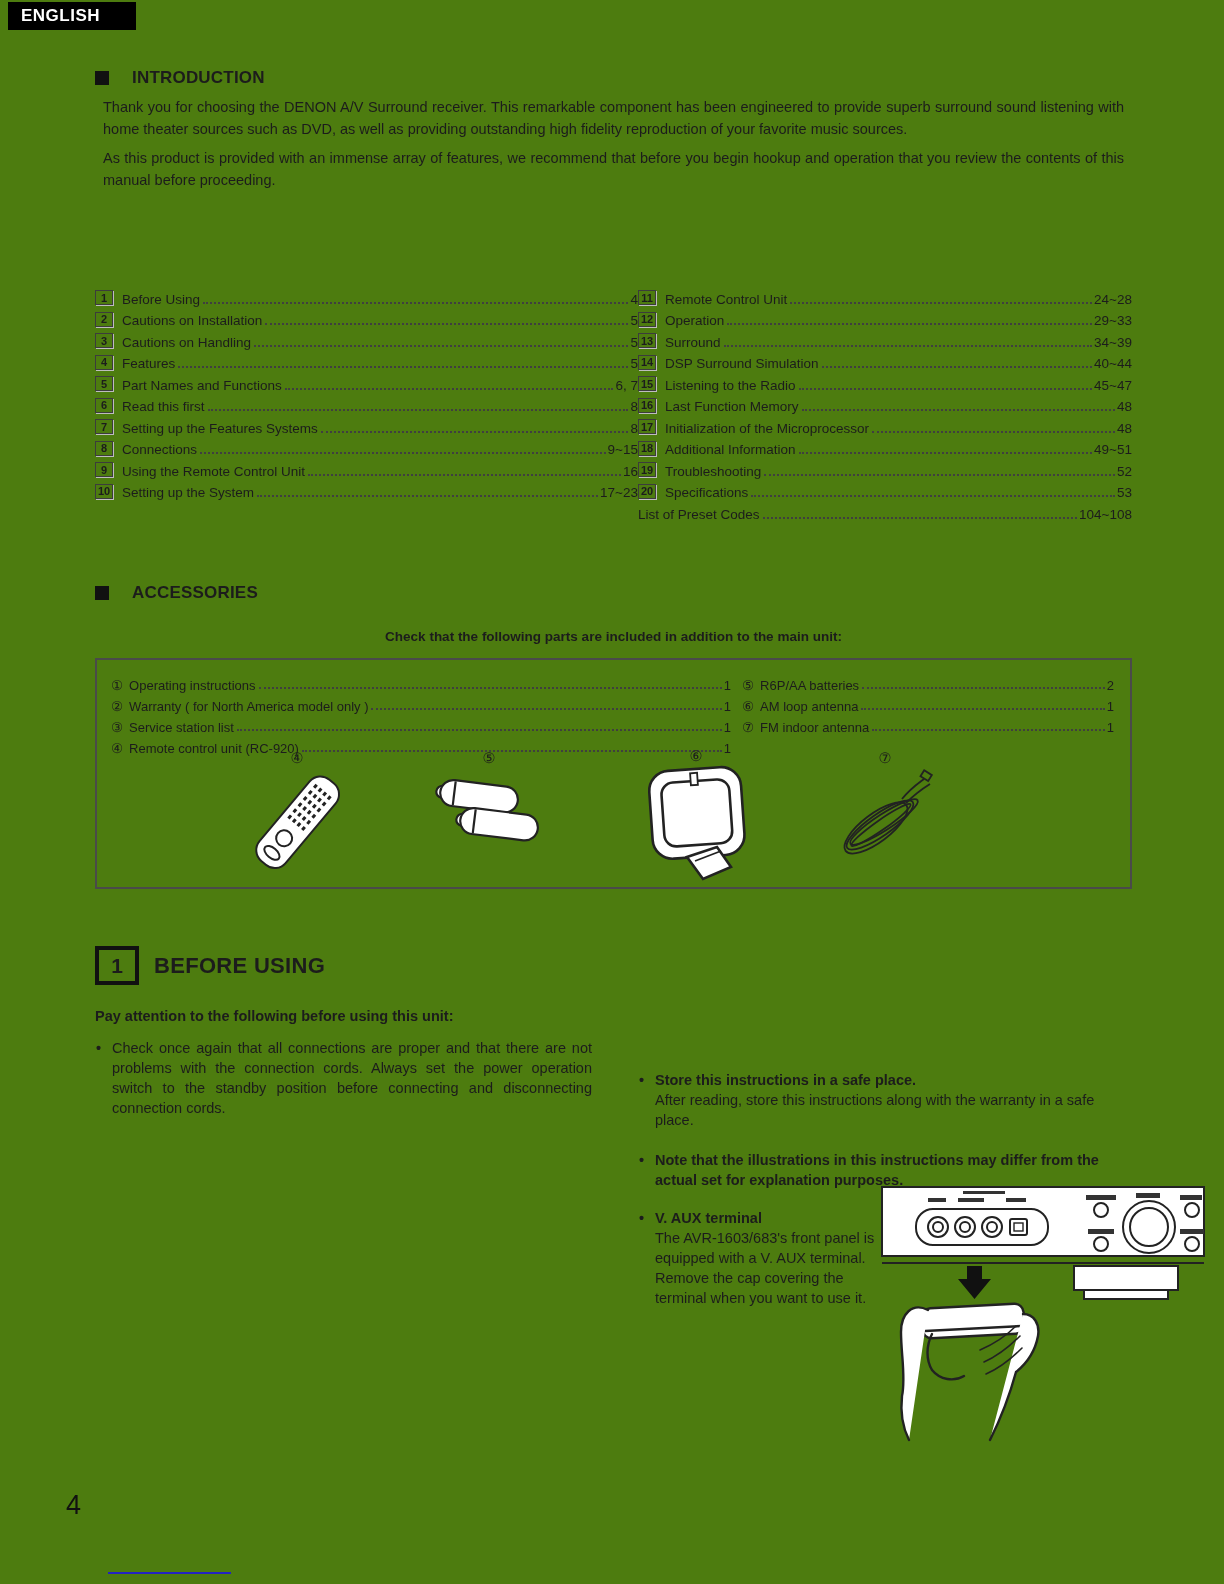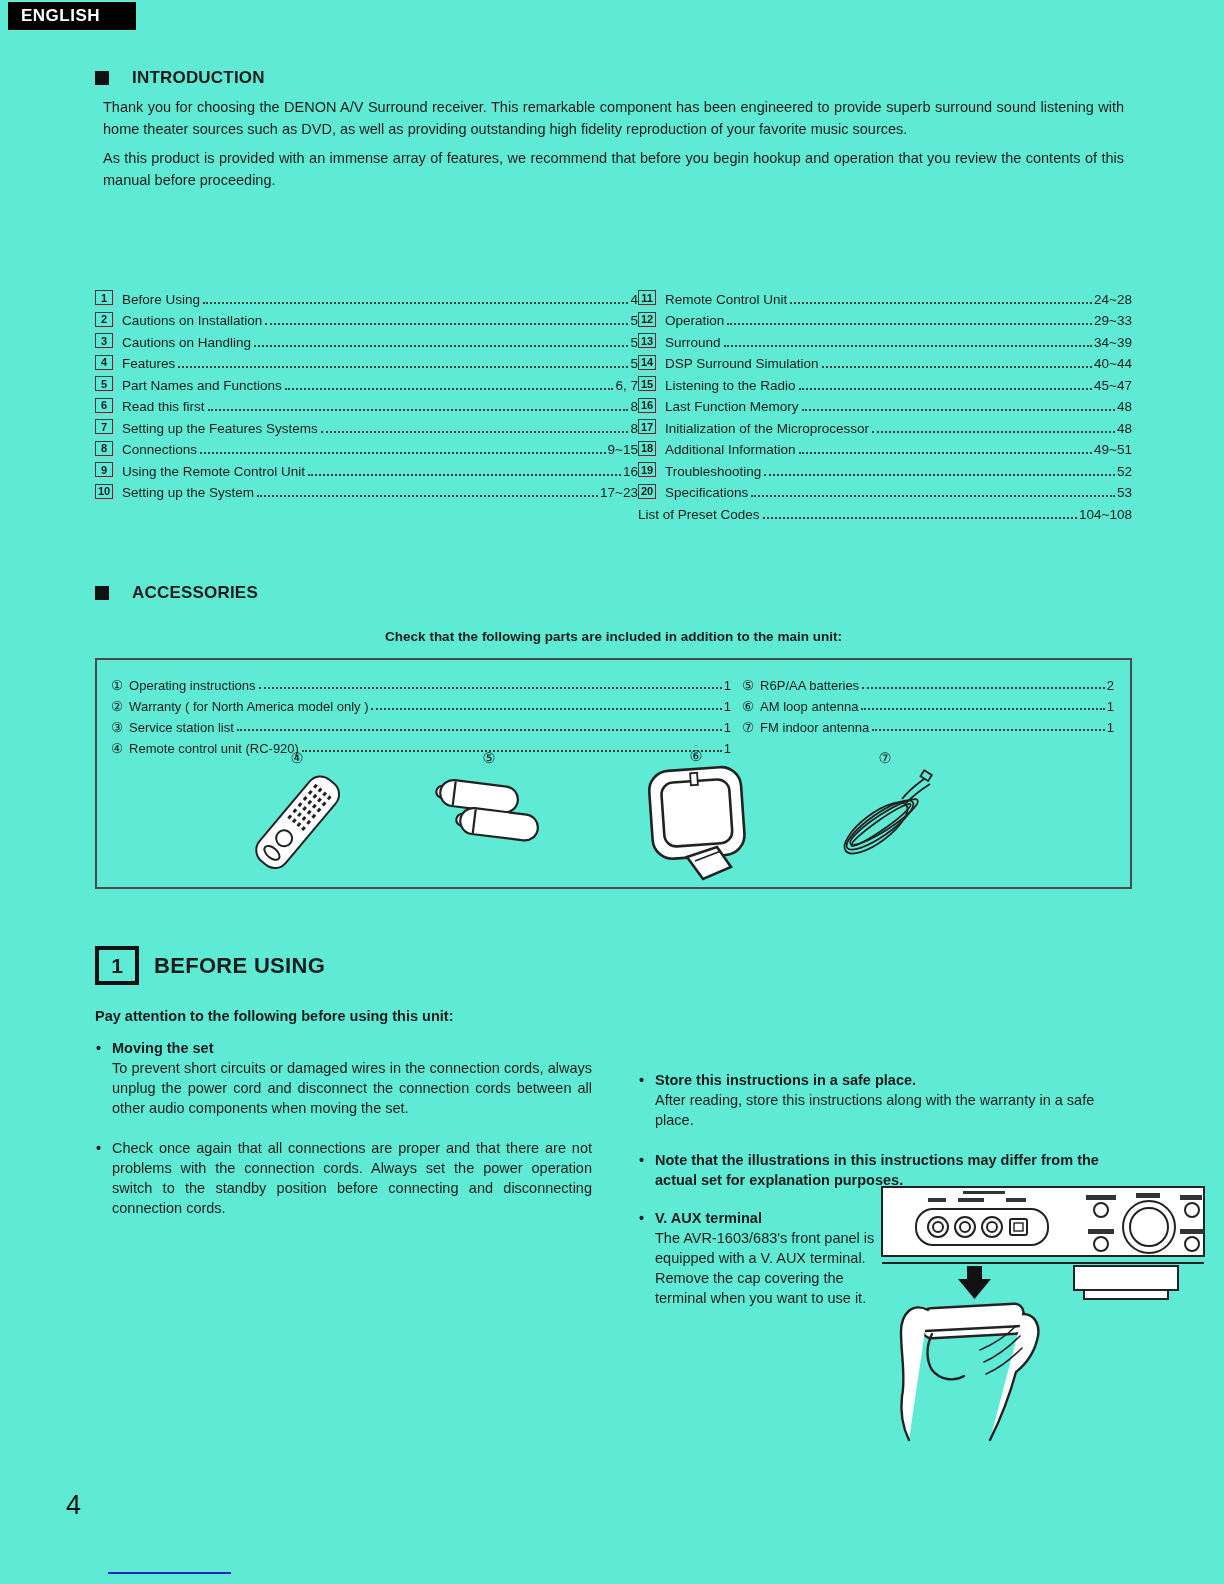--- a/index.html
+++ b/index.html
@@ -1,17 +1,17 @@
 <!DOCTYPE html>
 <html><head>
 <meta charset="utf-8">
 <style>
   html,body{margin:0;padding:0;background:#ffffff;}
   body{width:1224px;height:1584px;position:relative;font-family:"Liberation Sans",sans-serif;color:#1c1c1c;}
-  .paper{position:absolute;inset:0;background:#5eead4;overflow:hidden;}
+  .paper{position:absolute;inset:0;background:#4d7c0f;overflow:hidden;}
 
   .english-tag{position:absolute;left:8px;top:2px;width:128px;height:28px;background:#000;color:#fff;
     font-weight:bold;font-size:17px;line-height:28px;padding-left:13px;box-sizing:border-box;letter-spacing:.5px;}
 
   .sec-head{display:flex;align-items:center;gap:23px;font-size:17px;font-weight:bold;letter-spacing:.2px;}
   .sq{width:14px;height:14px;background:#111;flex:0 0 auto;}
 
   .intro{position:absolute;left:95px;top:68px;width:1037px;}
   .intro p{margin:8px;font-size:14.5px;line-height:21.5px;text-align:justify;}
   .intro p.first{margin-top:9px;}
@@ -343,24 +343,20 @@
 
   <div class="bu-head">
     <div class="bu-num">1</div>
     <div class="bu-title">BEFORE USING</div>
   </div>
 
   <div class="bu-lead">Pay attention to the following before using this unit:</div>
 
   <div class="bu-cols">
     <div class="bu-col left">
-      <div class="bullet">
-        <div class="head">Moving the set</div>
-        <div class="body">To prevent short circuits or damaged wires in the connection cords, always unplug the power cord and disconnect the connection cords between all other audio components when moving the set.</div>
-      </div>
       <div class="bullet">
         <div class="body">Check once again that all connections are proper and that there are not problems with the connection cords. Always set the power operation switch to the standby position before connecting and disconnecting connection cords.</div>
       </div>
     </div>
     <div class="bu-col right">
       <div class="bullet">
         <div class="head">Store this instructions in a safe place.</div>
         <div class="body">After reading, store this instructions along with the warranty in a safe place.</div>
       </div>
       <div class="bullet b2">

